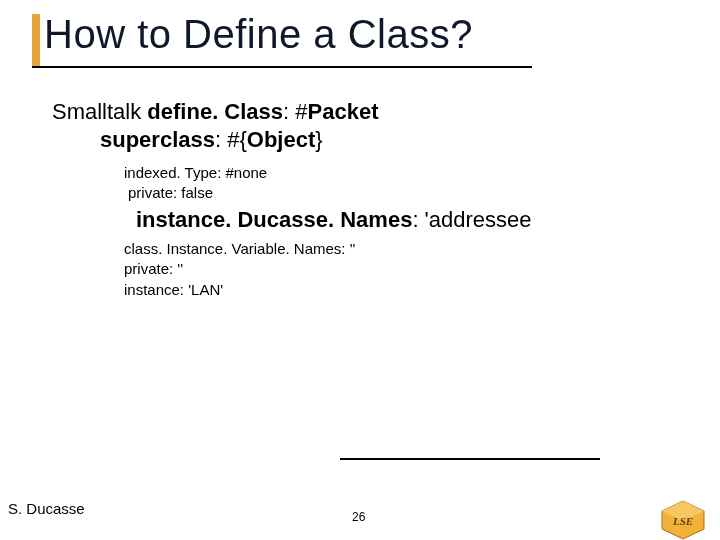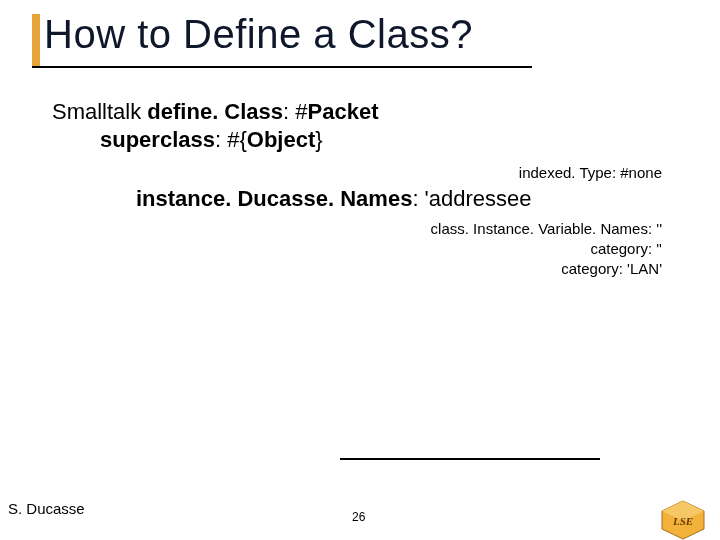--- a/index.html
+++ b/index.html
@@ -46,21 +46,20 @@
   .line-main {
     font-size: 22px;
     line-height: 1.25;
   }
   .bold { font-weight: bold; }
   .indent1 { margin-left: 48px; }
   .line-small {
     font-size: 15px;
     line-height: 1.35;
     margin-left: 72px;
-    text-align: right;
   }
   .line-small2 {
     font-size: 15px;
     line-height: 1.35;
     margin-left: 76px;
   }
   .block1 { margin-top: 2px; }
   .block2 { margin-top: 10px; }
   .block3 { margin-top: 2px; }
   .block4 { margin-top: 6px; }
@@ -108,32 +107,33 @@
     <div class="line-main">
       <span>Smalltalk </span><span class="bold">define. Class</span><span>: #</span><span class="bold">Packet</span>
     </div>
     <div class="line-main indent1">
       <span class="bold">superclass</span><span>: #{</span><span class="bold">Object</span><span>}</span>
     </div>
   </div>
 
   <div class="block2">
     <div class="line-small">indexed. Type: #none</div>
+    <div class="line-small2">private: false</div>
   </div>
 
   <div class="block3">
     <div class="line-main">
       <span style="display:inline-block;width:84px"></span><span class="bold">instance. Ducasse. Names</span><span>: 'addressee</span>
     </div>
   </div>
 
   <div class="block4">
     <div class="line-small">class. Instance. Variable. Names: ''</div>
-    <div class="line-small">category: ''</div>
-    <div class="line-small">category: 'LAN'</div>
+    <div class="line-small">private: ''</div>
+    <div class="line-small">instance: 'LAN'</div>
   </div>
 </div>
 
 <div class="hr-bottom"></div>
 
 <div class="footer-author">S. Ducasse</div>
 <div class="page-num">26</div>
 
 <div class="logo">
   <svg viewBox="0 0 46 40">

